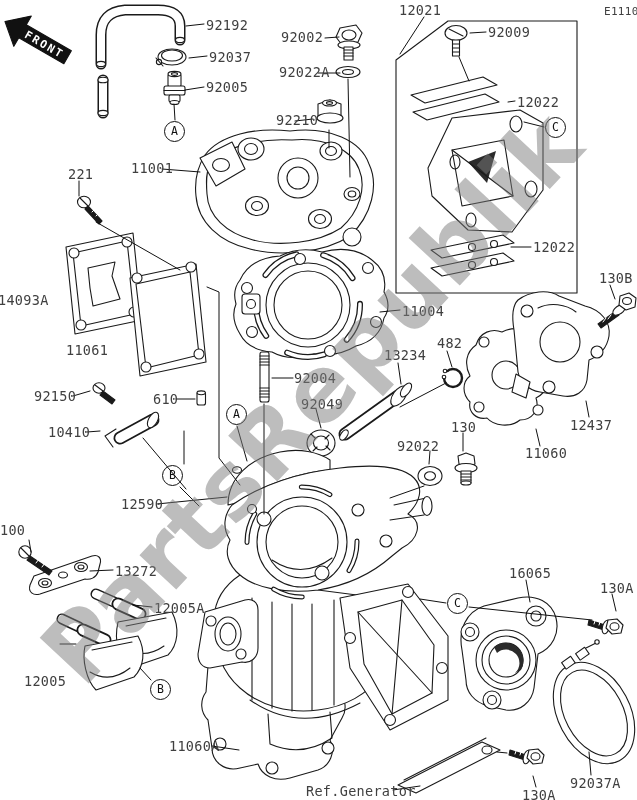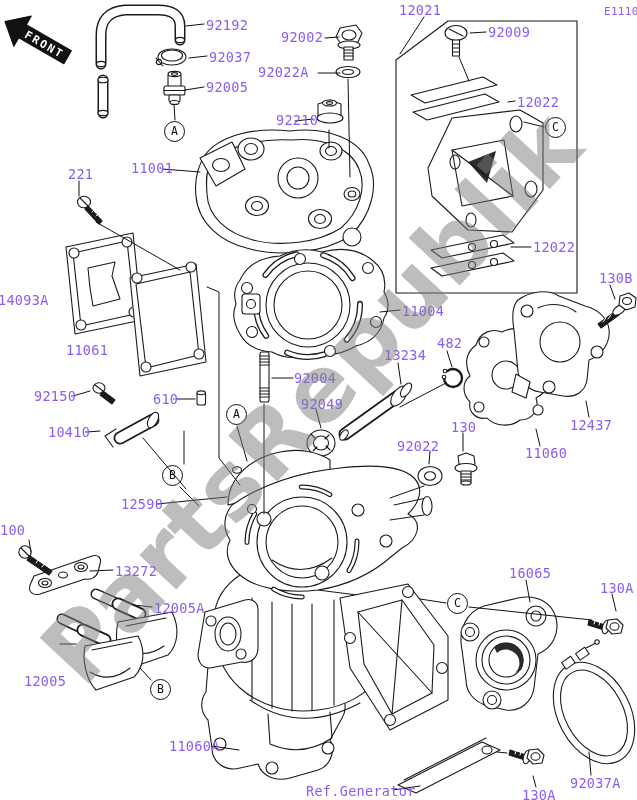--- a/index.html
+++ b/index.html
@@ -10,21 +10,21 @@
   #art path,#art rect,#art circle,#art ellipse,#art polygon{fill:#fff;stroke:#1a1a1a;stroke-width:1.1;stroke-linejoin:round;stroke-linecap:round;}
   #art line,#art polyline{fill:none;stroke:#1a1a1a;stroke-width:1.1;stroke-linecap:round;}
   #art .nf{fill:none;}
   #art .ld{fill:none;stroke:#111;stroke-width:1;}
   #art .tubeO{fill:none;stroke:#1a1a1a;stroke-width:11;}
   #art .tubeI{fill:none;stroke:#ffffff;stroke-width:8;}
   #art .rodO{fill:none;stroke:#1a1a1a;stroke-width:13;}
   #art .rodI{fill:none;stroke:#ffffff;stroke-width:9.5;}
   #art .wt{stroke:#fff;stroke-width:1;}
   #art .dk{fill:#2b2b2b;stroke:none;}
-  .lbl{position:absolute;font-size:13.5px;line-height:15px;color:#8b5cf6;white-space:nowrap;letter-spacing:0.3px;}
+  .lbl{position:absolute;font-size:13.5px;line-height:15px;color:#404040;white-space:nowrap;letter-spacing:0.3px;}
   .small{font-size:11px;}
   .callout{position:absolute;width:21px;height:21px;border:1.3px solid #111;border-radius:50%;
            box-sizing:border-box;text-align:center;font-size:11.5px;line-height:18px;color:#111;background:#fff0;}
   #watermark{position:absolute;left:312px;top:398px;transform:translate(-50%,-50%) rotate(-47deg);
              font-family:"DejaVu Sans","Liberation Sans",sans-serif;font-weight:bold;font-size:92px;
              color:rgba(124,124,124,0.5);white-space:nowrap;pointer-events:none;letter-spacing:1px;}
 </style>
 </head>
 <body>
 
@@ -458,21 +458,21 @@
     </g>
   </svg>
 
   <div class="lbl small" style="left:604px;top:4px">E1110</div>
   <div class="lbl" style="left:206px;top:18px">92192</div>
   <div class="lbl" style="left:209px;top:50px">92037</div>
   <div class="lbl" style="left:206px;top:80px">92005</div>
   <div class="lbl" style="left:131px;top:161px">11001</div>
   <div class="lbl" style="left:68px;top:167px">221</div>
   <div class="lbl" style="left:281px;top:30px">92002</div>
-  <div class="lbl" style="left:258px;top:65px">92022A</div>
+  <div class="lbl" style="left:279px;top:65px">92022A</div>
   <div class="lbl" style="left:276px;top:113px">92210</div>
   <div class="lbl" style="left:399px;top:3px">12021</div>
   <div class="lbl" style="left:488px;top:25px">92009</div>
   <div class="lbl" style="left:517px;top:95px">12022</div>
   <div class="lbl" style="left:533px;top:240px">12022</div>
   <div class="lbl" style="left:599px;top:271px">130B</div>
   <div class="lbl" style="left:-2px;top:293px">14093A</div>
   <div class="lbl" style="left:66px;top:343px">11061</div>
   <div class="lbl" style="left:34px;top:389px">92150</div>
   <div class="lbl" style="left:153px;top:392px">610</div>

